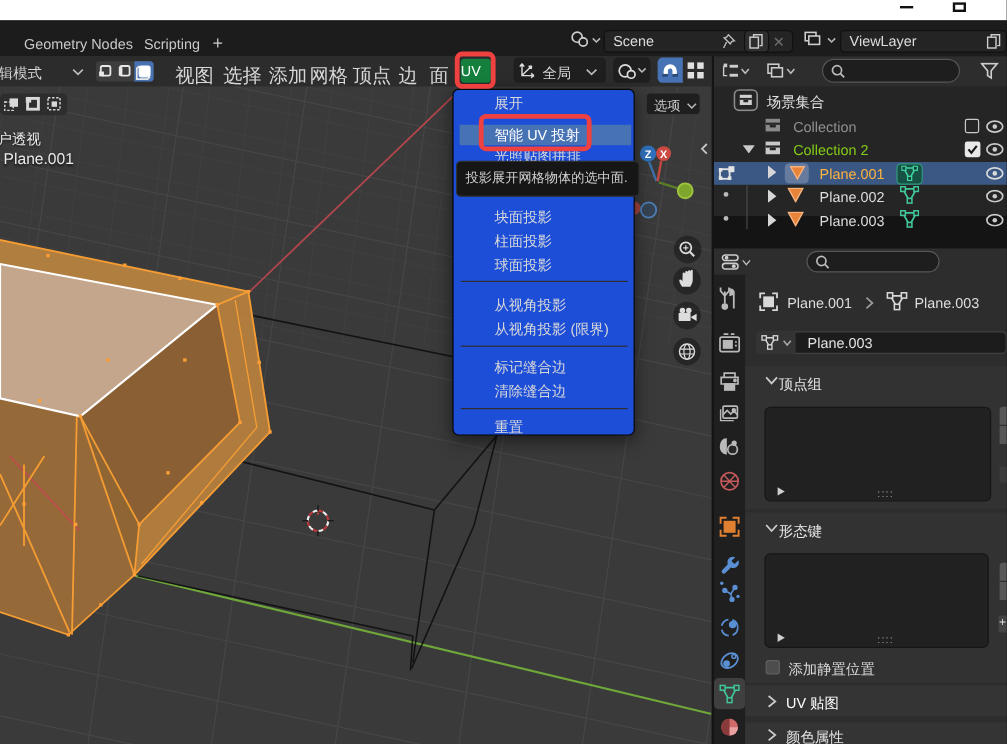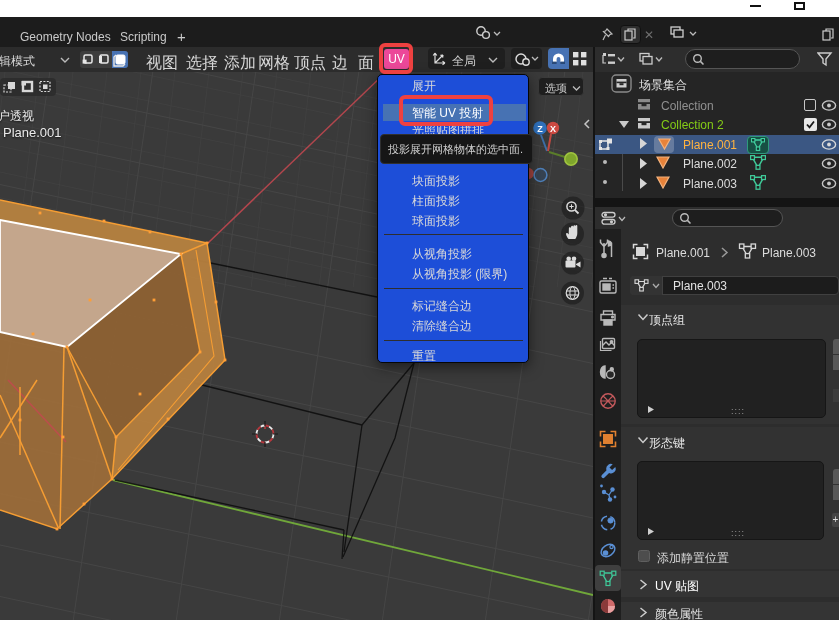--- a/index.html
+++ b/index.html
@@ -11,32 +11,32 @@
 #tmin{left:750px;top:5px;width:11px;height:2px;background:#111}
 #tmax{left:794px;top:2px;width:11px;height:8px;border:2px solid #111}
 
 #topbar{left:0;top:17px;width:839px;height:30px;background:#1c1c1c}
 #topbar .tab{position:absolute;top:13px;font-size:12px;color:#c9c9c9}
 .field{position:absolute;background:#242424;border:1px solid #111;border-radius:4px;height:19px;line-height:17px;font-size:12px;color:#dcdcdc}
 
 #viewport{left:0;top:47px;width:593px;height:573px;background:#3a3a3a;overflow:hidden}
 #vhead{left:0;top:0;width:593px;height:25px;background:#2c2c2c}
 #vhead .mi{position:absolute;top:6px;font-size:16px;color:#d6d6d6;transform:translateX(-50%)}
-#uvbtn{left:384px;top:2px;width:25px;height:20px;background:#ec4899;border-radius:3px;color:#fff;font-size:12px;text-align:center;line-height:20px}
+#uvbtn{left:384px;top:2px;width:25px;height:20px;background:#15803d;border-radius:3px;color:#fff;font-size:12px;text-align:left;line-height:20px}
 .wdg{position:absolute;top:1px;height:21px;background:#1f1f1f;border-radius:4px}
 .ovtx{color:#ebebeb;text-shadow:0 1px 2px rgba(0,0,0,.7);font-size:12px}
 
 #uvmenu{left:377px;top:74px;width:152px;height:289px;background:#1d4ed8;border:1px solid #060606;border-radius:5px;box-shadow:0 4px 14px rgba(0,0,0,.5)}
 #uvmenu .it{position:absolute;left:34px;height:20px;line-height:20px;font-size:12px;color:#d8d8d8;white-space:nowrap}
 #uvmenu .sep{position:absolute;left:6px;width:139px;height:1px;background:#2e2e2e}
 #uvblue{position:absolute;left:5px;top:29px;width:143px;height:17px;background:#4772b3}
 #tooltip{left:380px;top:134px;width:153px;height:30px;background:#161616;border:1px solid #2f2f2f;border-radius:4px;line-height:28px;font-size:11px;color:#d0d0d0;padding-left:7px;white-space:nowrap;overflow:hidden}
 .redbox{position:absolute;border:4px solid #ee4140;border-radius:6px;z-index:50}
 
-#outliner{left:595px;top:47px;width:244px;height:151px;background:#252525}
+#outliner{left:595px;top:47px;width:244px;height:133px;background:#252525}
 #outliner .hd{position:absolute;left:0;top:0;width:244px;height:25px;background:#2d2d2d}
 .srch{position:absolute;background:#1e1e1e;border:1px solid #555;border-radius:10px}
 .orow{position:absolute;font-size:12px;white-space:nowrap}
 #props{left:595px;top:207px;width:244px;height:413px;background:#282828;overflow:hidden}
 #props .hd{position:absolute;left:0;top:0;width:244px;height:22px;background:#2d2d2d}
 #ptabs{position:absolute;left:0;top:22px;width:26px;height:391px;background:#1f1f1f}
 .panel{position:absolute;left:26px;width:218px;background:#323232}
 .lbox{position:absolute;background:#212121;border:1px solid #161616;border-radius:5px}
 </style></head>
 <body>
@@ -46,34 +46,36 @@
   </div>
 <div class="abs" id="topbar">
   <div class="tab" style="left:20px">Geometry Nodes</div>
   <div class="tab" style="left:120px">Scripting</div>
   <div class="tab" style="left:177px;font-size:15px;top:11px">+</div>
   <svg class="abs" style="left:472px;top:7px" width="30" height="18" viewBox="0 0 30 18">
     <circle cx="9" cy="7" r="4.2" fill="none" stroke="#cfcfcf" stroke-width="1.4"></circle>
     <circle cx="14" cy="11" r="3.4" fill="#1c1c1c" stroke="#cfcfcf" stroke-width="1.4"></circle>
     <path d="M22 8 l3 3 3 -3" fill="none" stroke="#bbb" stroke-width="1.3"></path>
   </svg>
+  <div class="field" style="left:503px;top:8px;width:158px"><span style="padding-left:7px">Scene</span></div>
   <svg class="abs" style="left:602px;top:11px" width="14" height="14" viewBox="0 0 14 14">
     <path d="M5 1 l5 5 -2 .5 -1.5 2 -5 -5 2 -.5 z M3.5 7 L1 12" stroke="#b9b9b9" stroke-width="1.2" fill="none"></path>
   </svg>
   <div class="field" style="left:620px;top:8px;width:21px;background:#2e2e2e"></div>
   <svg class="abs" style="left:624px;top:11px" width="13" height="13" viewBox="0 0 13 13">
     <rect x="1" y="3" width="7" height="9" fill="none" stroke="#ccc" stroke-width="1.2"></rect>
     <path d="M4 3 V1 h7 v9 h-2" fill="none" stroke="#ccc" stroke-width="1.2"></path>
   </svg>
   <div class="abs" style="left:644px;top:11px;font-size:12px;color:#6f6f6f">✕</div>
   <svg class="abs" style="left:668px;top:7px" width="30" height="18" viewBox="0 0 30 18">
     <rect x="3" y="3" width="9" height="7" fill="none" stroke="#cfcfcf" stroke-width="1.3"></rect>
     <rect x="6" y="6" width="9" height="7" fill="#1c1c1c" stroke="#cfcfcf" stroke-width="1.3"></rect>
     <path d="M22 8 l3 3 3 -3" fill="none" stroke="#bbb" stroke-width="1.3"></path>
   </svg>
+  <div class="field" style="left:700px;top:8px;width:139px"><span style="padding-left:7px">ViewLayer</span></div>
   <svg class="abs" style="left:822px;top:11px" width="13" height="13" viewBox="0 0 13 13">
     <rect x="1" y="3" width="7" height="9" fill="none" stroke="#ccc" stroke-width="1.2"></rect>
     <path d="M4 3 V1 h7 v9 h-2" fill="none" stroke="#ccc" stroke-width="1.2"></path>
   </svg>
 </div>
 
 <div class="abs" id="viewport">
   <svg class="abs" style="left:0;top:0" width="593" height="573" viewBox="0 0 593 573">
     <defs>
         <clipPath id="fineclip">

